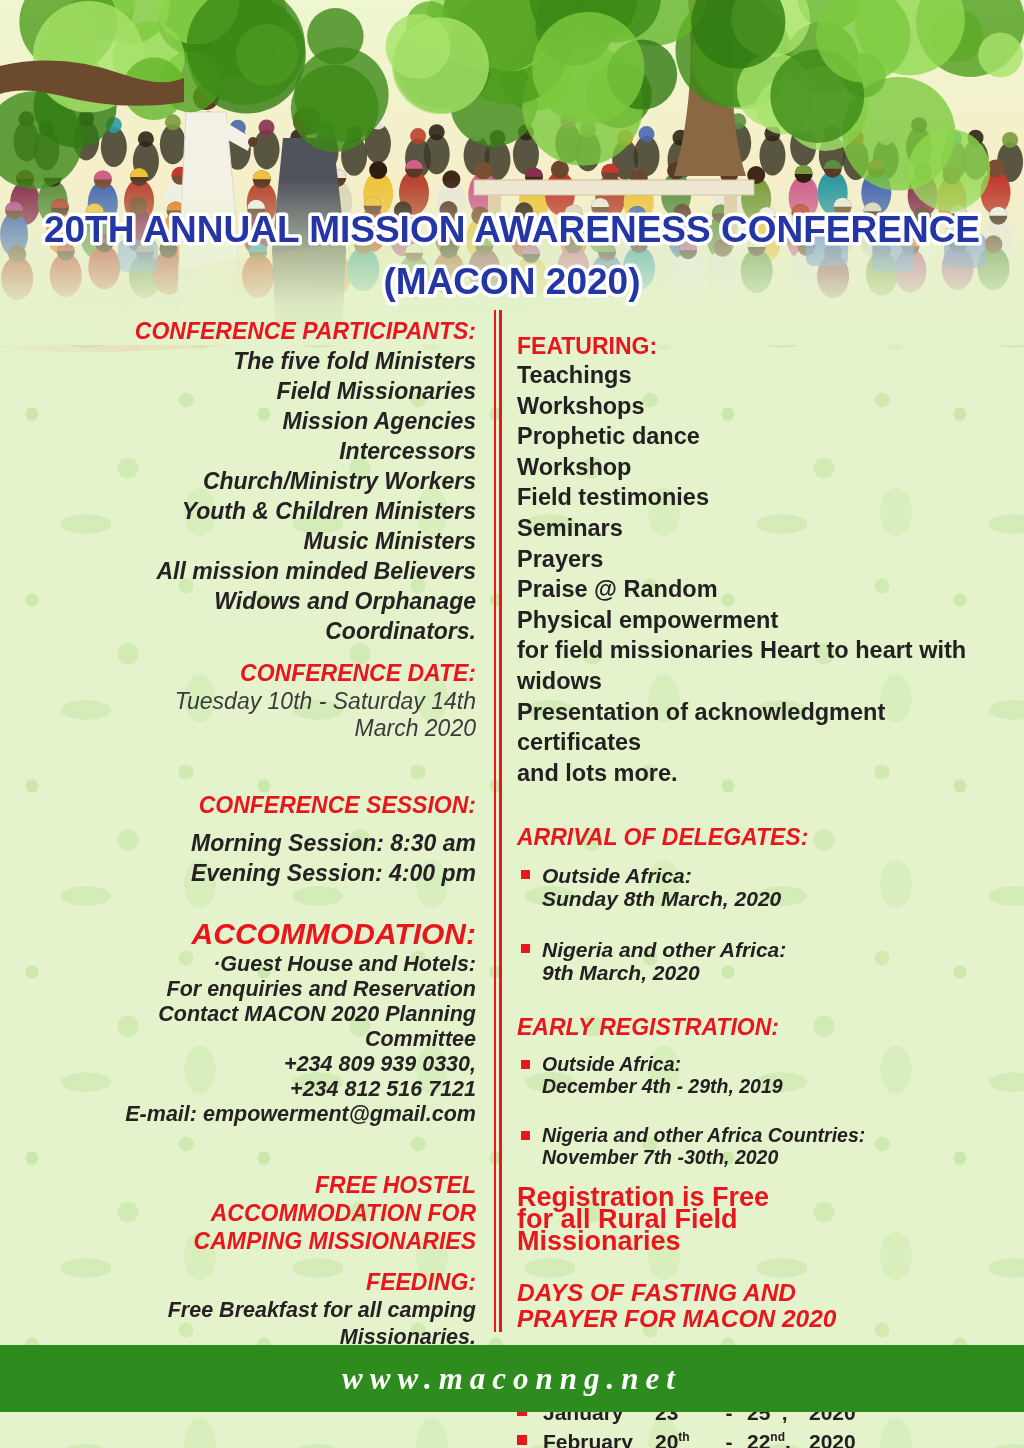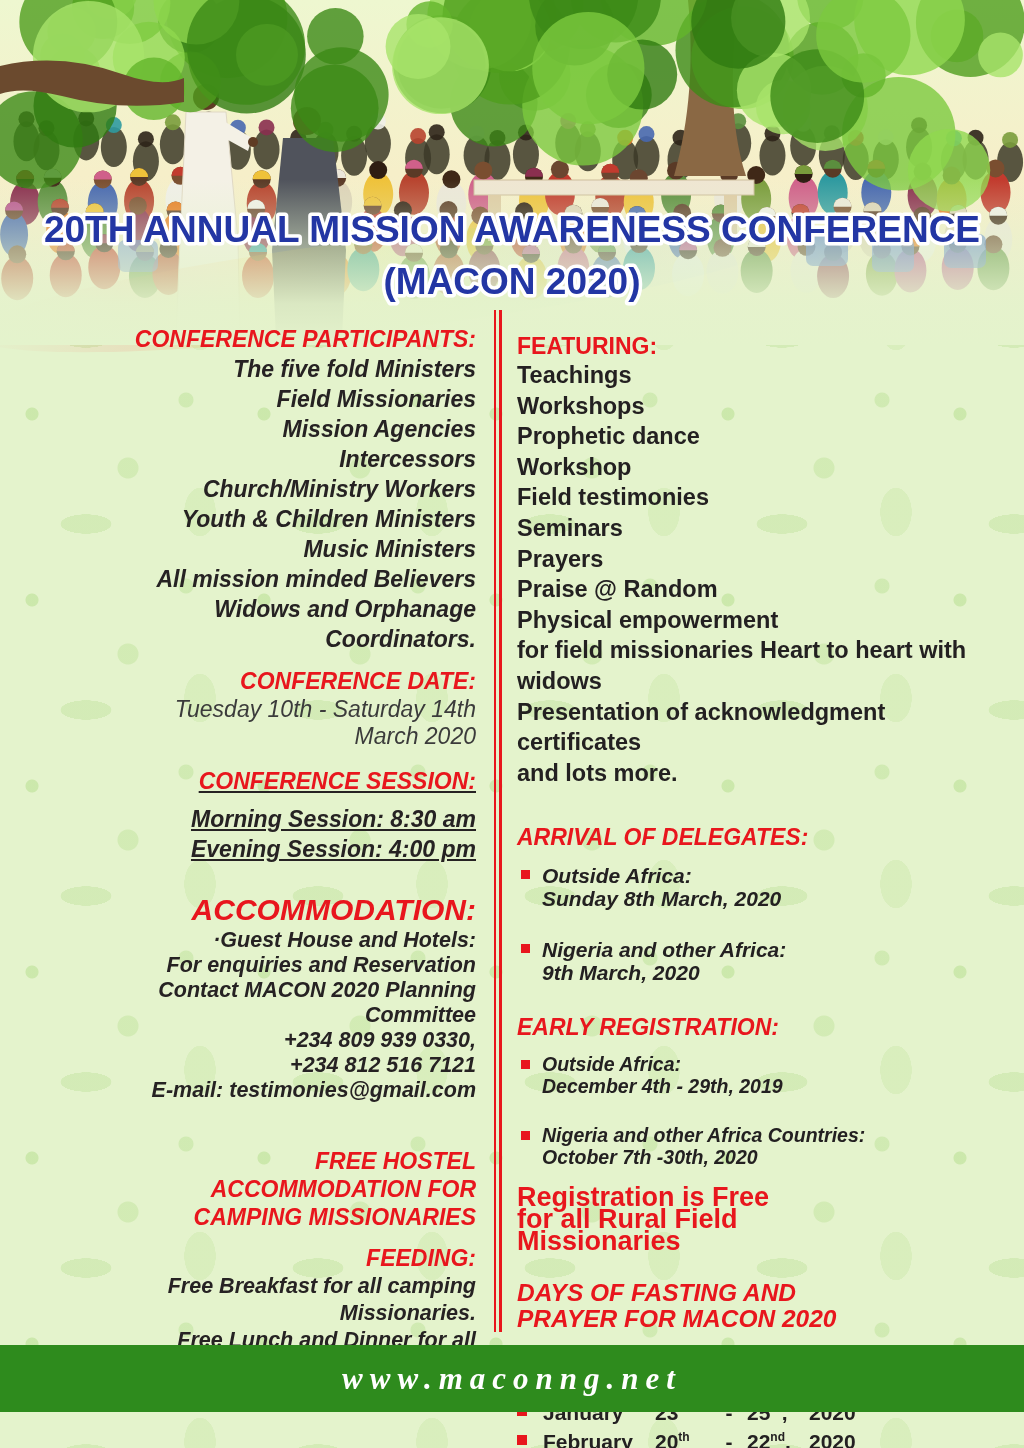--- a/index.html
+++ b/index.html
@@ -34,21 +34,21 @@
   .title-svg text{
     font-family:"Liberation Sans", sans-serif; font-weight:700;
     fill:#2336a4; stroke:#ffffff; stroke-width:7px; stroke-linejoin:round;
     paint-order:stroke; font-size:37px;
   }
   
   .divider{
     position:absolute;left:494px;top:310px;width:8px;height:1022px;z-index:4;
     background:linear-gradient(90deg,#e8161d 0 2.5px,transparent 2.5px 5.5px,#e8161d 5.5px 8px);
   }
-  .col-left{position:absolute;left:58px;top:324px;width:418px;text-align:right;z-index:5;color:#262223;}
+  .col-left{position:absolute;left:58px;top:316px;width:418px;text-align:right;z-index:5;color:#262223;}
   .col-right{position:absolute;left:517px;top:332px;width:472px;text-align:left;z-index:5;color:#232021;}
 
   .h-red-i{font-style:italic;font-weight:700;color:#e8161d;font-size:23px;line-height:30px;}
   .h-red-u{font-weight:700;color:#e8161d;font-size:23px;line-height:28px;}
 
   .p-item{font-style:italic;font-weight:700;font-size:23px;line-height:30px;}
   .d-line{font-style:italic;font-weight:400;font-size:23px;line-height:27px;color:#3b3b3b;}
   .s-line{font-style:italic;font-weight:700;font-size:23px;line-height:30px;}
   .acc-h{font-size:30px;line-height:36px;}
   .acc-line{font-style:italic;font-weight:700;font-size:21.5px;line-height:25px;}
@@ -73,21 +73,21 @@
   
   .footer{
     position:absolute;top:1345px;left:0;width:1024px;height:67px;background:#2e8b1d;
     display:flex;align-items:center;justify-content:center;z-index:6;
   }
   .footer span{
     font-family:"Liberation Serif", serif;font-style:italic;font-weight:700;
     font-size:31px;color:#ffffff;letter-spacing:7px;
   }
   .mt12{margin-top:12px;}.mt28{margin-top:28px;}
-  .mt34{margin-top:34px;}.mt40{margin-top:16px;text-decoration:underline;}.mt44{margin-top:44px;}.mt8{margin-top:8px;}
+  .mt34{margin-top:34px;}.mt40{margin-top:48px;}.mt44{margin-top:44px;}.mt8{margin-top:8px;}
 </style>
 </head>
 <body>
 
 <div class="page">
 
   <div class="photo">
     <svg id="photo-svg" width="1024" height="345" viewBox="0 0 1024 345">
       <defs>
         <linearGradient id="bgws" x1="0" y1="0" x2="0" y2="1">
@@ -493,21 +493,21 @@
         <div class="s-line">Evening Session: 4:00 pm</div>
       </div>
     </div>
     <div class="mt28">
       <div class="h-red-i acc-h">ACCOMMODATION:</div>
       <div class="acc-line">·Guest House and Hotels:</div>
       <div class="acc-line">For enquiries and Reservation</div>
       <div class="acc-line">Contact  MACON 2020 Planning Committee</div>
       <div class="acc-line">+234 809 939 0330,</div>
       <div class="acc-line">+234 812 516 7121</div>
-      <div class="acc-line">E-mail: testimonies@gmail.com</div>
+      <div class="acc-line">E-mail: empowerment@gmail.com</div>
     </div>
     <div class="mt44">
       <div class="hostel-line">FREE HOSTEL</div>
       <div class="hostel-line">ACCOMMODATION FOR</div>
       <div class="hostel-line">CAMPING MISSIONARIES</div>
     </div>
     <div class="mt12">
       <div class="h-red-i">FEEDING:</div>
       <div class="feed-line">Free Breakfast for all camping Missionaries.</div>
       <div class="feed-line">Free Lunch and Dinner for all Participants.</div>
@@ -555,21 +555,21 @@
         <span class="sq small"></span>
         <div class="b-text small">
           <div>Outside Africa:</div>
           <div>December 4th - 29th, 2019</div>
         </div>
       </div>
       <div class="b-row mt28">
         <span class="sq small"></span>
         <div class="b-text small">
           <div>Nigeria and other Africa Countries:</div>
-          <div>October 7th -30th, 2020</div>
+          <div>November 7th -30th, 2020</div>
         </div>
       </div>
     </div>
 
     <div class="note">
       <div>Registration is Free</div>
       <div>for all Rural Field Missionaries</div>
     </div>
 
     <div class="mt28">

